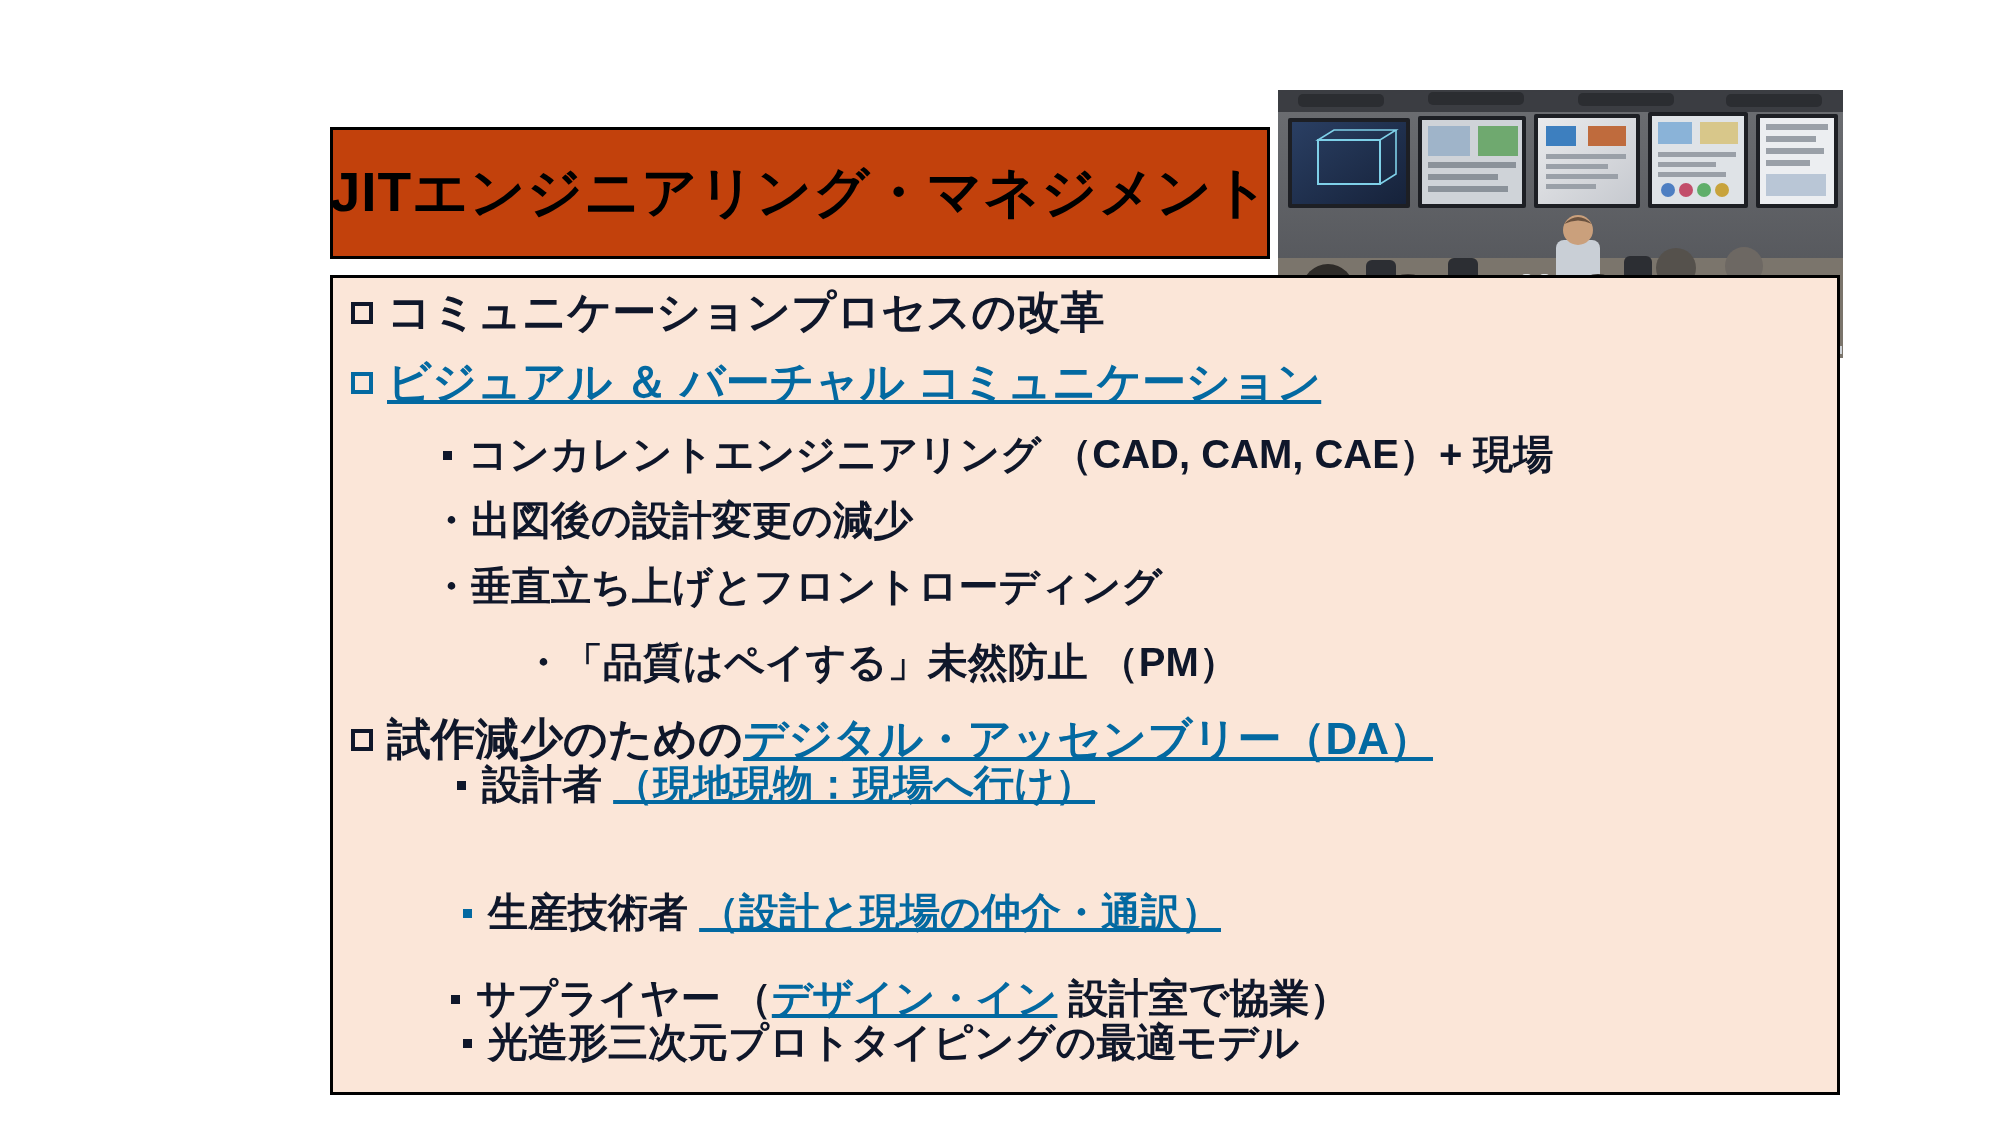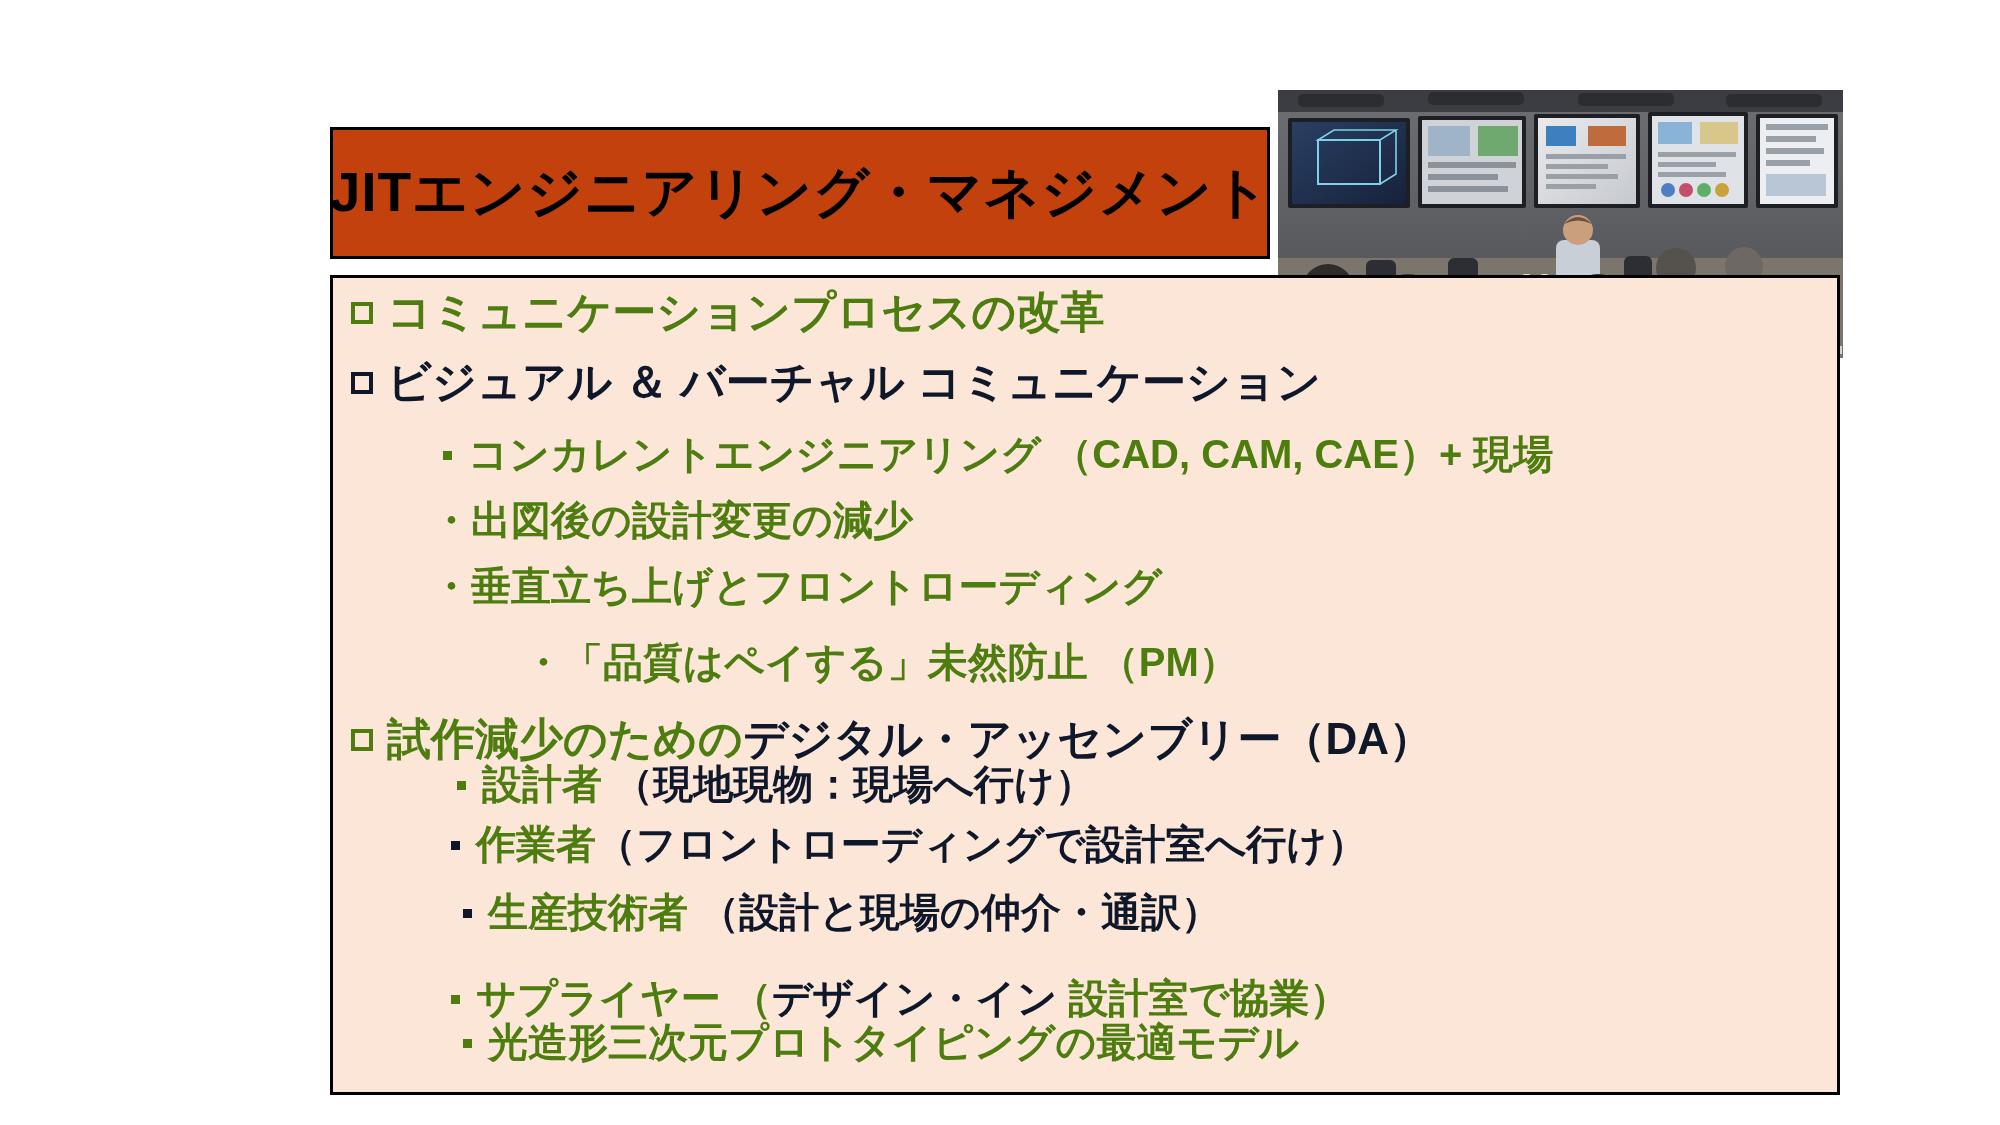--- a/index.html
+++ b/index.html
@@ -48,22 +48,22 @@
     border: 3px solid #000000;
     box-sizing: border-box;
     overflow: hidden;
   }
   .line {
     position: absolute;
     white-space: nowrap;
     color: #000000;
     line-height: 1;
   }
-  .red { color: #0f172a; }
-  .blk { color: #4d7c0f; }
+  .red { color: #0369a1; text-decoration: underline; }
+  .blk { color: #0f172a; }
 
   .lvl1 { font-size: 44px; font-weight: bold; }
   .lvl2 { font-size: 40px; font-weight: bold; }
 
   .sq {
     display: inline-block;
     width: 22px;
     height: 22px;
     border: 4px solid currentColor;
     box-sizing: border-box;
@@ -249,23 +249,20 @@
   </div>
 
   <div class="line lvl1" style="left:18px; top:418px;margin-top:21px;">
     <span class="sq blk"></span><span class="blk">試作減少のための</span><span class="red">デジタル・アッセンブリー（DA）</span>
   </div>
 
   <div class="line lvl2" style="left:124px; top:486px;">
     <span class="dot blk"></span><span class="blk">設計者 </span><span class="red">（現地現物：現場へ行け）</span>
   </div>
 
-  <div class="line lvl2" style="left:118px; top:546px;">
-    <span class="dot red"></span><span class="blk">作業者</span><span class="red">（フロントローディングで設計室へ行け）</span>
-  </div>
 
   <div class="line lvl2" style="left:130px; top:614px;">
     <span class="dot red"></span><span class="blk">生産技術者 </span><span class="red">（設計と現場の仲介・通訳）</span>
   </div>
 
   <div class="line lvl2" style="left:118px; top:700px;">
     <span class="dot blk"></span><span class="blk">サプライヤー （</span><span class="red">デザイン・イン</span><span class="blk"> 設計室で協業）</span>
   </div>
 
   <div class="line lvl2" style="left:130px; top:744px;">

